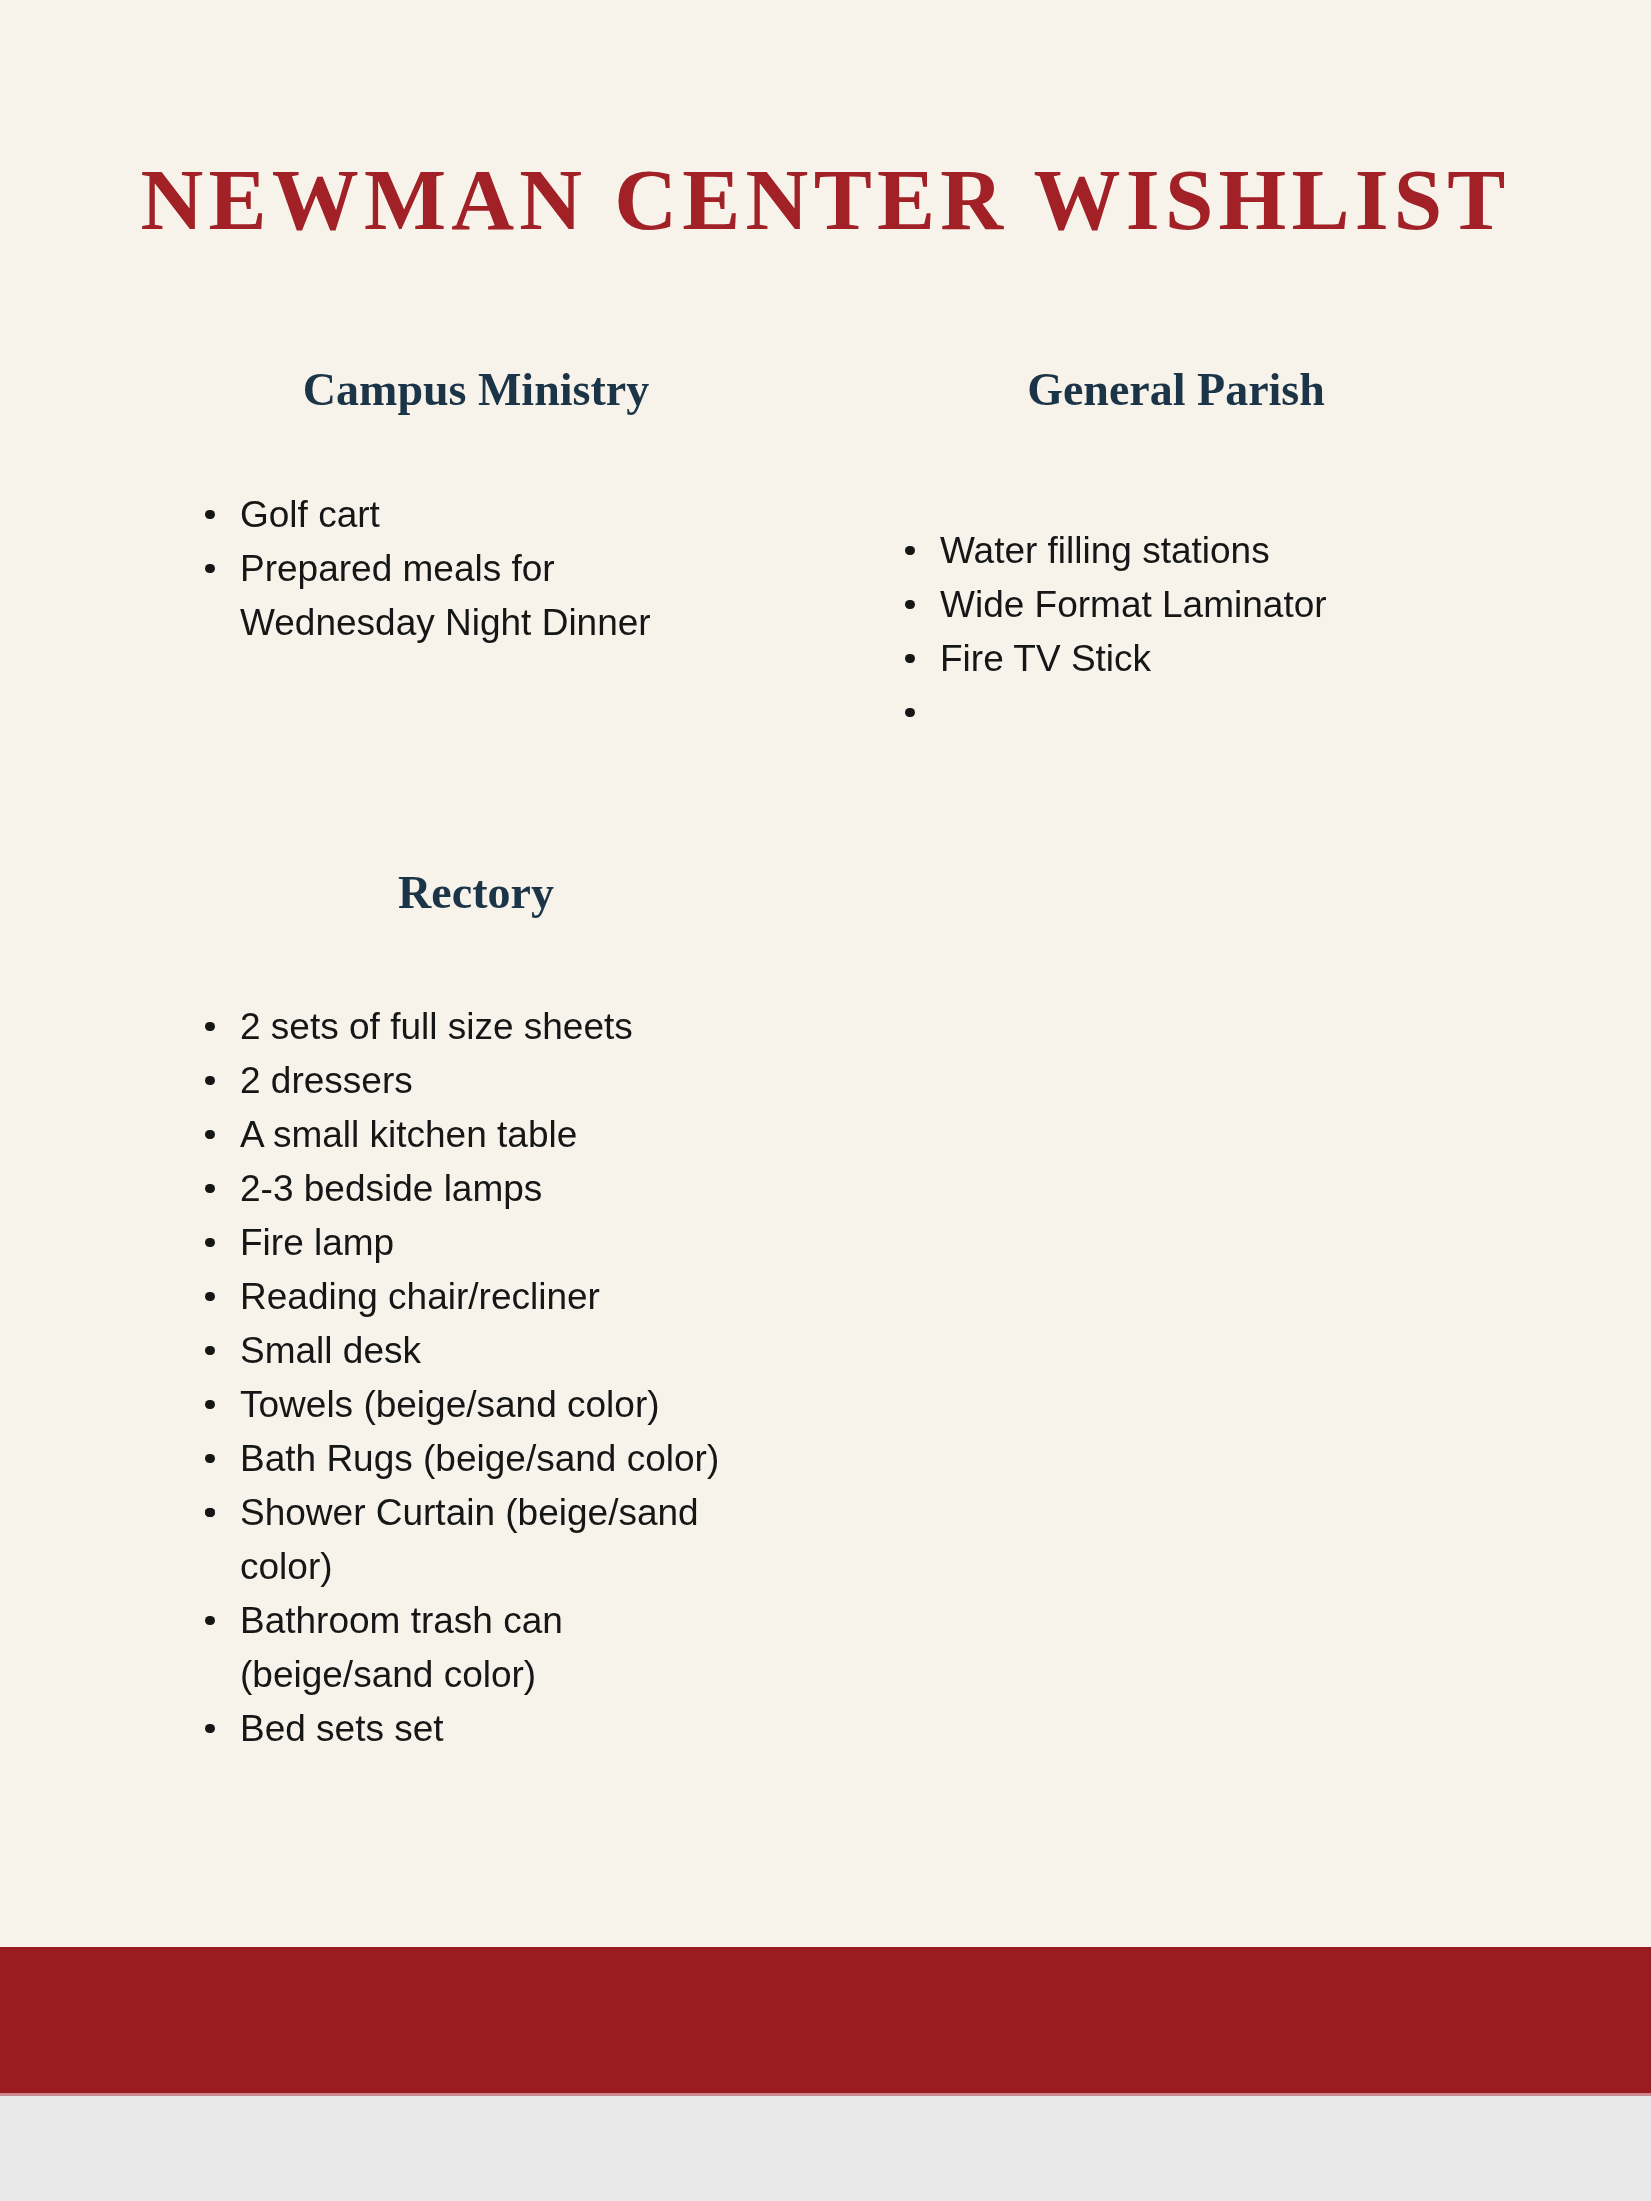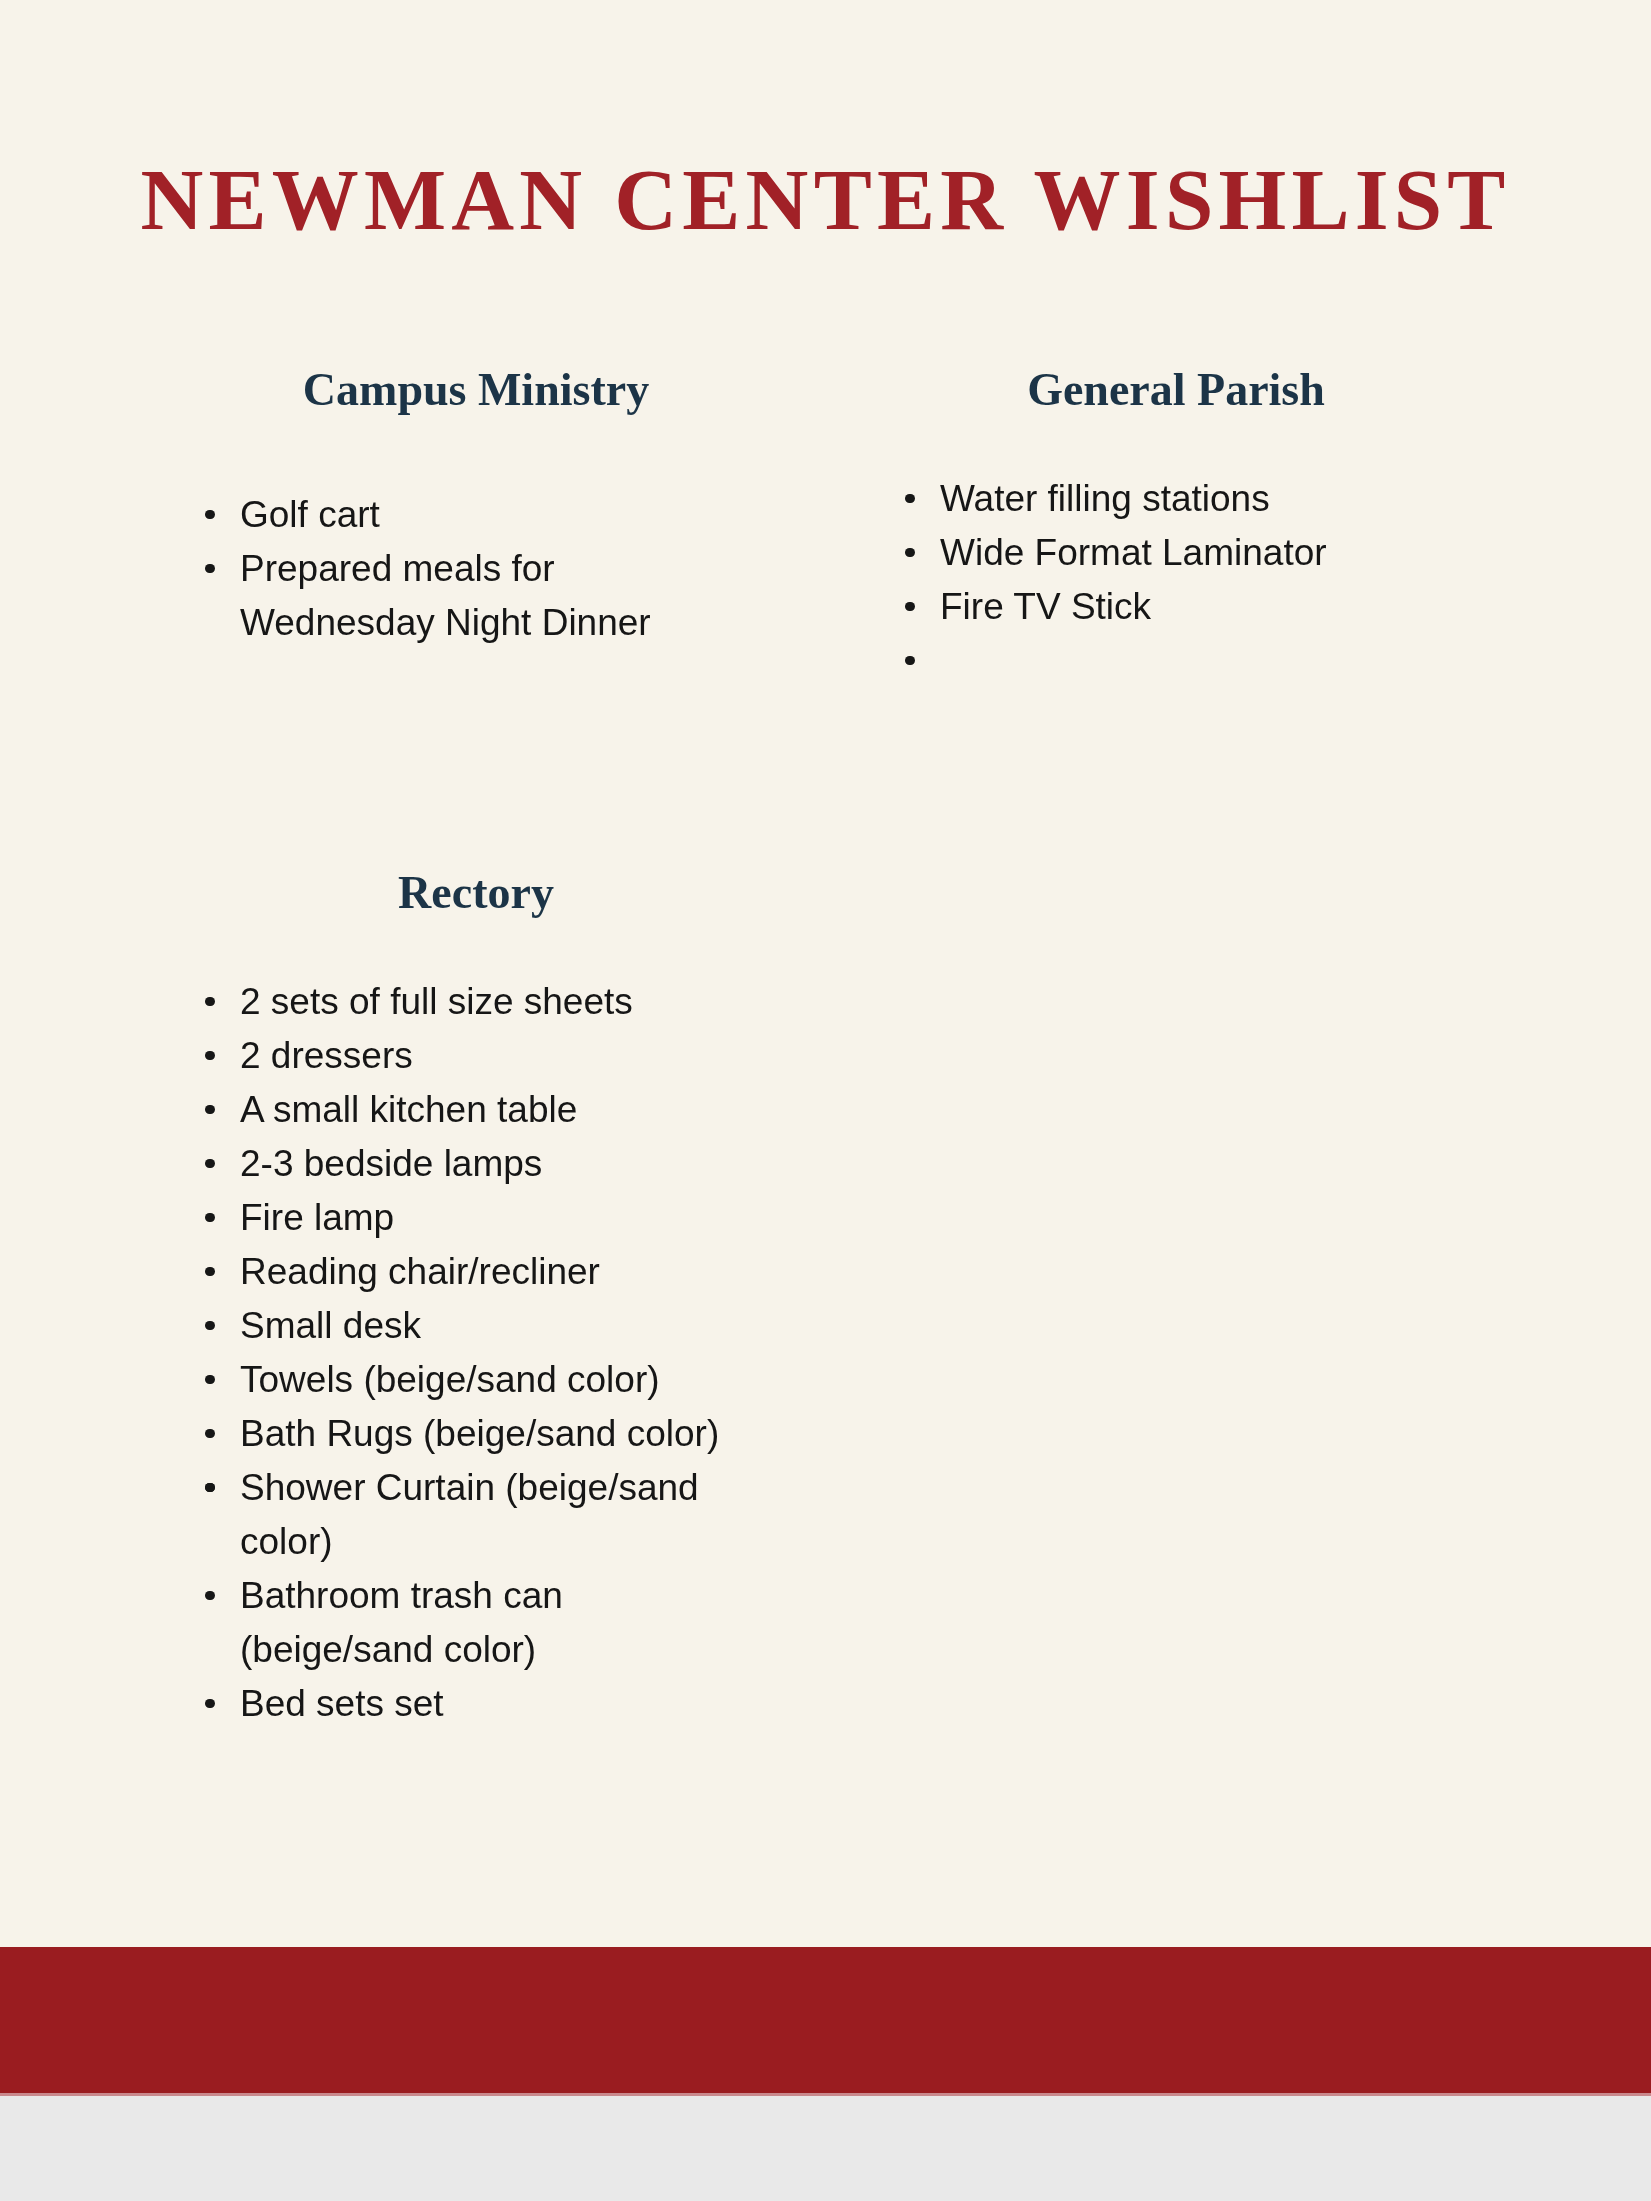--- a/index.html
+++ b/index.html
@@ -63,23 +63,23 @@
     left:-35px;
     top:22px;
     width:9.7px;
     height:9.7px;
     border-radius:50%;
     background:var(--ink);
   }
   .sec-campus{ left:126px; top:365px; }
   .sec-campus ul{ margin-top:72px; }
   .sec-general{ left:826px; top:365px; }
-  .sec-general ul{ margin-top:56px; }
+  .sec-general ul{ margin-top:108px; }
   .sec-rectory{ left:126px; top:868px; }
-  .sec-rectory ul{ margin-top:56px; }
+  .sec-rectory ul{ margin-top:81px; }
   .footer-bar{
     position:absolute;
     left:0;
     bottom:0;
     width:100%;
     height:149px;
     background:var(--footer-red);
     border-bottom:3.9px solid #C9898D;
   }
 </style>

